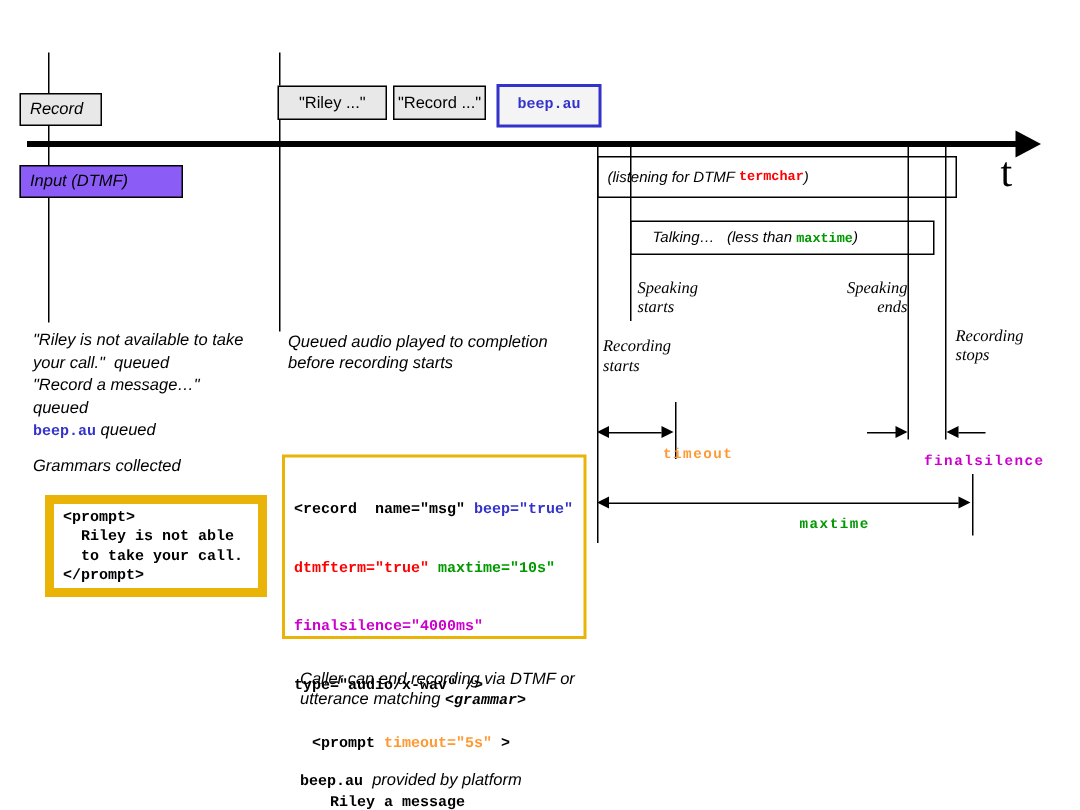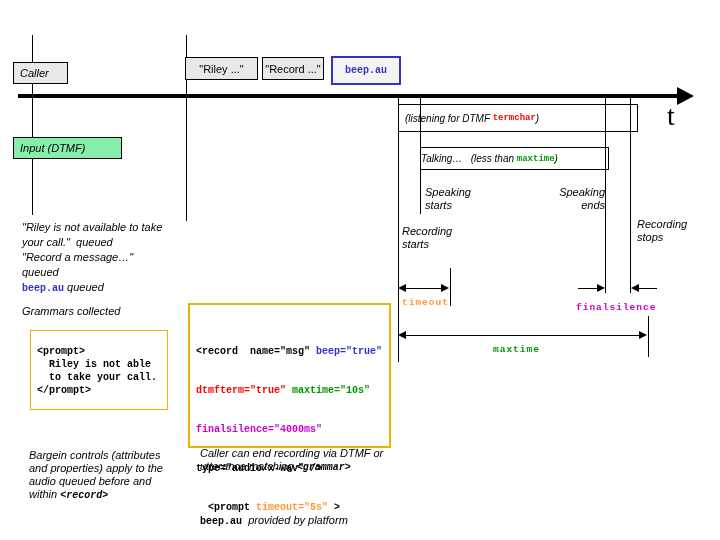--- a/index.html
+++ b/index.html
@@ -7,69 +7,69 @@
           font-family:"Liberation Sans",sans-serif;color:#000;}
   .vline{position:absolute;width:1px;background:#000;}
   .hline{position:absolute;height:1px;background:#000;}
   .tbar{position:absolute;height:4px;background:#000;}
   .tri{position:absolute;width:0;height:0;}
   .tri.r{border-top:4px solid transparent;border-bottom:4px solid transparent;border-left:8px solid #000;}
   .tri.l{border-top:4px solid transparent;border-bottom:4px solid transparent;border-right:8px solid #000;}
   .tri.big{border-top:9px solid transparent;border-bottom:9px solid transparent;border-left:17px solid #000;}
   .box{position:absolute;border:1px solid #000;display:flex;align-items:center;font-size:11px;}
   .gray{background:var(--c-grayfill,#e8e8e8);}
-  .white{background:#86efac;margin-top:27px;}
+  .white{background:#8b5cf6;}
   .lanebox{padding-left:6px;font-style:italic;}
   .qbox{justify-content:center;}
   .beepbox{border:2px solid var(--c-blue,#3333cc);background:#f4f4f4;justify-content:center;
            font:bold 10px "Liberation Mono",monospace;color:var(--c-blue,#3333cc);}
   .framebox{position:absolute;border:1px solid #000;background:transparent;display:flex;align-items:center;
             font-size:10px;font-style:italic;white-space:pre;}
-  .codebox{position:absolute;border:1px solid #eab308;background:#fff;
-           font:bold 10px "Liberation Mono",monospace;line-height:13px;padding:14px 6px;white-space:pre;}
+  .codebox{position:absolute;border:6px solid #eab308;background:#fff;
+           font:bold 10px "Liberation Mono",monospace;line-height:13px;padding:3px 6px;white-space:pre;}
   .codebox.thick{border-width:2px;}
   .cl{white-space:pre;}
   .mono{font:bold 10px "Liberation Mono",monospace;font-style:normal;}
   .mono.it2{font-style:italic;}
   .c-red{color:var(--c-red,#f00);}
   .c-green{color:var(--c-green,#090);}
   .c-blue{color:var(--c-blue,#33c);}
   .c-orange{color:var(--c-orange,#f93);}
   .c-magenta{color:var(--c-magenta,#c0c);}
   .note{position:absolute;font-size:11px;font-style:italic;line-height:15px;white-space:pre;}
-  .evt{position:absolute;font-size:11px;font-style:italic;line-height:13px;white-space:pre;}
-  .spanlbl{position:absolute;font:bold 9.5px "Liberation Mono",monospace;letter-spacing:1px;}
+  .evt{position:absolute;font-size:11px;font-style:italic;line-height:13px;white-space:pre;font-family:Liberation Serif, serif;}
+  .spanlbl{position:absolute;font:bold 9.5px "Liberation Mono",monospace;letter-spacing:1px;margin-left:40px;}
   .tlabel{position:absolute;font-family:"Liberation Serif",serif;font-size:28px;}
 </style>
 </head>
 <body>
 
 <div class="canvas">
 
   <div class="vline" style="left:32px;top:35px;height:180px"></div>
   <div class="vline" style="left:186px;top:35px;height:186px"></div>
 
   <div class="tbar" style="left:18px;top:94px;width:660px"></div>
   <div class="tri big" style="left:677px;top:87px"></div>
   <div class="tlabel" style="left:667px;top:100px">t</div>
 
-  <div class="box gray lanebox" style="left:13px;top:62px;width:47px;height:20px">Caller</div>
+  <div class="box gray lanebox" style="left:13px;top:62px;width:47px;height:20px">Record</div>
   <div class="box white lanebox" style="left:13px;top:110px;width:101px;height:20px">Input (DTMF)</div>
 
   <div class="box gray qbox" style="left:185px;top:57px;width:71px;height:21px">"Riley ..."</div>
   <div class="box gray qbox" style="left:262px;top:57px;width:60px;height:21px">"Record ..."</div>
   <div class="box beepbox" style="left:331px;top:56px;width:66px;height:25px">beep.au</div>
 
   <div class="vline" style="left:398px;top:98px;height:264px"></div>
   <div class="vline" style="left:420px;top:98px;height:116px"></div>
   <div class="vline" style="left:605px;top:98px;height:195px"></div>
   <div class="vline" style="left:630px;top:98px;height:195px"></div>
 
   <div class="framebox" style="left:398px;top:104px;width:232px;height:26px;padding-left:6px"><span>(listening for DTMF </span><span class="mono c-red" style="font-size:9px">termchar</span><span>)</span></div>
-  <div class="framebox" style="left:420px;top:147px;width:187px;height:21px;padding-left:0"><span>Talking…   (less than </span><span class="mono c-green" style="font-size:9px">maxtime</span><span>)</span></div>
+  <div class="framebox" style="left:420px;top:147px;width:187px;height:21px;padding-left:14px"><span>Talking…   (less than </span><span class="mono c-green" style="font-size:9px">maxtime</span><span>)</span></div>
 
   <div class="evt" style="left:425px;top:186px">Speaking
 starts</div>
   <div class="evt" style="left:525px;top:186px;width:80px;text-align:right">Speaking
 ends</div>
   <div class="evt" style="left:402px;top:225px">Recording
 starts</div>
   <div class="evt" style="left:637px;top:218px">Recording
 stops</div>
 
@@ -91,41 +91,39 @@
   <div class="vline" style="left:648px;top:316px;height:41px"></div>
   <div class="spanlbl c-green" style="left:493px;top:344px">maxtime</div>
 
   <div class="note" style="left:22px;top:220px"><span>"Riley is not available to take
 your call."  queued
 "Record a message…"
 queued
 </span><span class="mono c-blue">beep.au</span><span> queued</span></div>
   <div class="note" style="left:22px;top:304px">Grammars collected</div>
 
+  <div class="note" style="left:192px;top:221px;line-height:14px">Queued audio played to completion
+before recording starts</div>
 
   <div class="codebox" style="left:30px;top:330px;width:124px;height:50px">&lt;prompt&gt;
   Riley is not able
   to take your call.
 &lt;/prompt&gt;</div>
 
   <div class="codebox thick" style="left:188px;top:303px;width:187px;height:113px">
     <div class="cl"><span>&lt;record  name="msg" </span><span class="c-blue">beep="true"</span></div>
     <div class="cl"><span class="c-red">dtmfterm="true"</span><span> </span><span class="c-green">maxtime="10s"</span></div>
     <div class="cl"><span class="c-magenta">finalsilence="4000ms"</span></div>
     <div class="cl"><span>type="audio/x-wav" /&gt;</span></div>
     <div class="cl"><span>  &lt;prompt </span><span class="c-orange">timeout="5s"</span><span> &gt;</span></div>
     <div class="cl"><span>    Riley a message</span></div>
     
     
     
   </div>
 
-  <div class="note" style="left:29px;top:449px;line-height:13px"><span>Bargein controls (attributes
-and properties) apply to the
-audio queued before and
-within </span><span class="mono it2">&lt;record&gt;</span></div>
 
   <div class="note" style="left:200px;top:447px;line-height:13px"><span>Caller can end recording via DTMF or
 utterance matching </span><span class="mono it2">&lt;grammar&gt;</span></div>
 
   <div class="note" style="left:200px;top:513px"><span class="mono">beep.au</span><span>  provided by platform</span></div>
 
 </div>
 
 </body></html>

